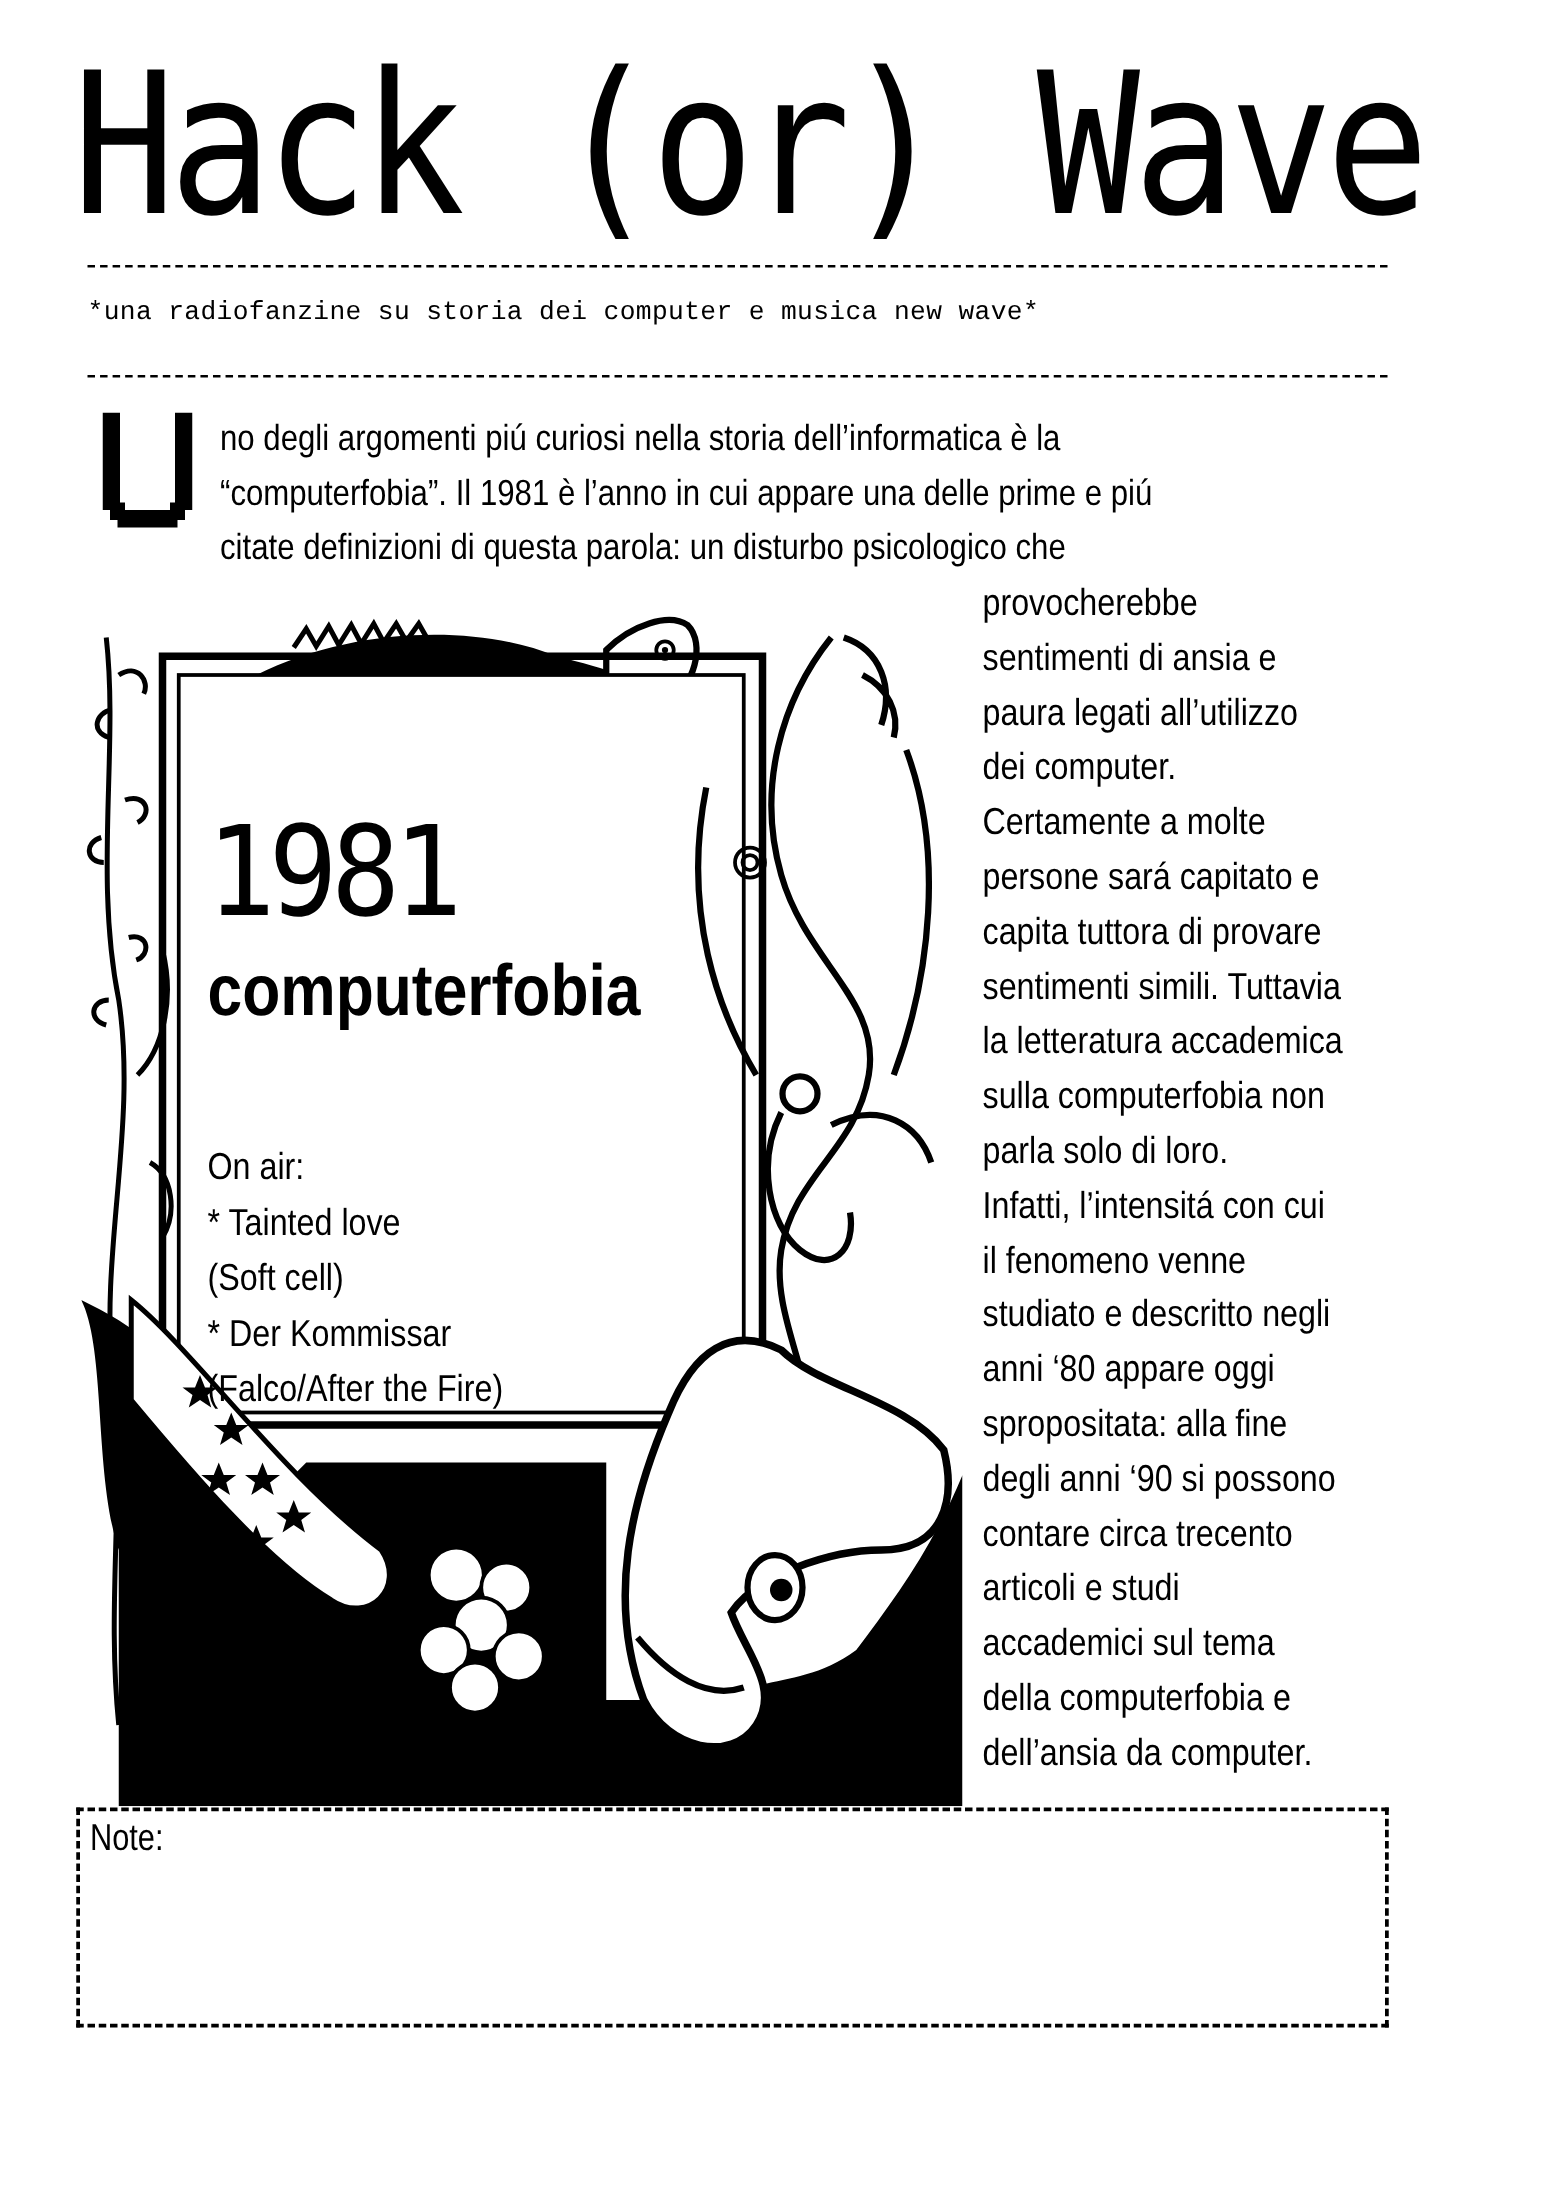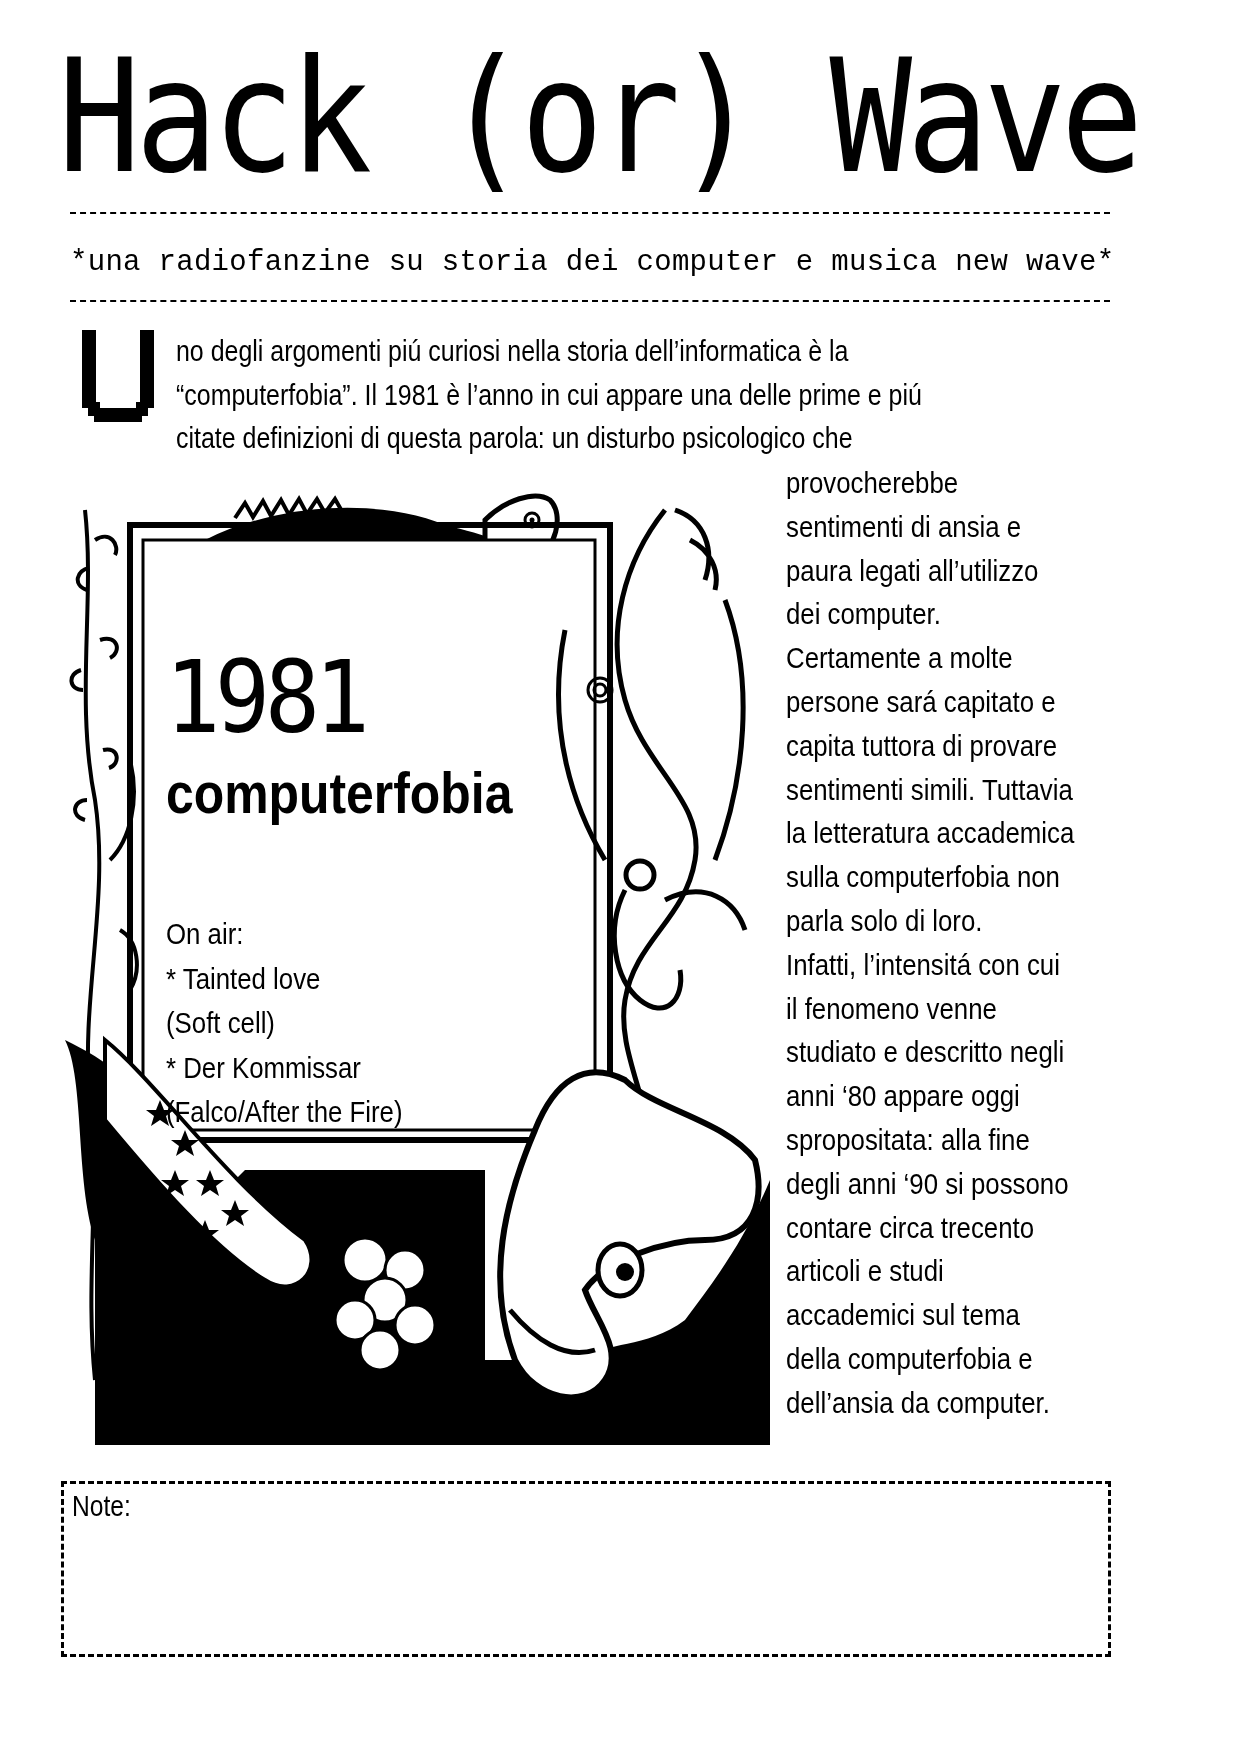--- a/index.html
+++ b/index.html
@@ -8,22 +8,22 @@
     position: absolute; left: 58px; top: 38px; width: 1060px; height: 150px;
     font-family: "DejaVu Sans Mono", monospace; font-size: 150px; line-height: 150px;
     letter-spacing: -6px; white-space: nowrap; font-weight: normal;
     transform: scaleX(0.915) scaleY(1.05); transform-origin: left top;
   }
   .dashline {
     position: absolute; left: 70px; width: 1040px; height: 0;
     border-top: 2px dashed #000;
   }
   .subtitle {
-    position: absolute; left: 70px; top: 247px; width: 1040px;
-    font-family: "Liberation Mono", monospace; font-size: 29px; line-height: 32px;
+    position: absolute; left: 70px; top: 235px; width: 1040px;
+    font-family: "Liberation Mono", monospace; font-size: 21px; line-height: 32px;
     white-space: nowrap; letter-spacing: 0.3px;
   }
   .dropcap {
     position: absolute; left: 82px; top: 330px; width: 72px; height: 95px;
   }
   .intro {
     position: absolute; left: 176px; top: 330px; width: 940px;
     font-family: "Liberation Sans", sans-serif; font-size: 29px; line-height: 43.5px;
     transform: scaleX(0.86); transform-origin: left top; white-space: nowrap;
   }
@@ -46,21 +46,21 @@
     font-family: "Liberation Sans", sans-serif; font-size: 30px; line-height: 44.5px;
     transform: scaleX(0.86); transform-origin: left top; white-space: nowrap;
   }
   .rightcol {
     position: absolute; left: 786px; top: 461px; width: 380px;
     font-family: "Liberation Sans", sans-serif; font-size: 30px; line-height: 43.8px;
     transform: scaleX(0.86); transform-origin: left top;
   }
   .notes {
     position: absolute; left: 61px; top: 1446px; width: 1050px; height: 176px;
-    border: 3px dashed #000; box-sizing: border-box; margin-top: 35px;
+    border: 3px dashed #000; box-sizing: border-box;
   }
   .notes-label {
     position: absolute; left: 8px; top: 4px;
     font-family: "Liberation Sans", sans-serif; font-size: 30px; line-height: 36px;
     transform: scaleX(0.82); transform-origin: left top;
   }
 </style>
 </head>
 <body>
 

